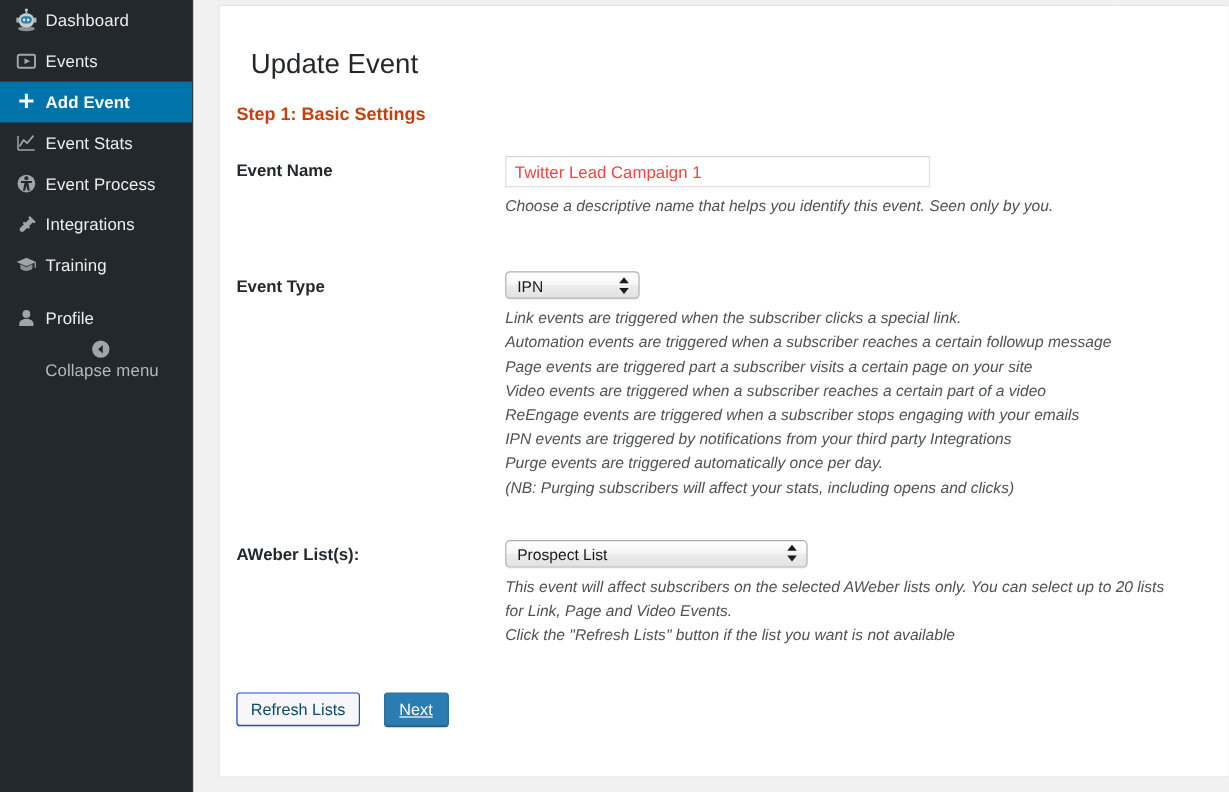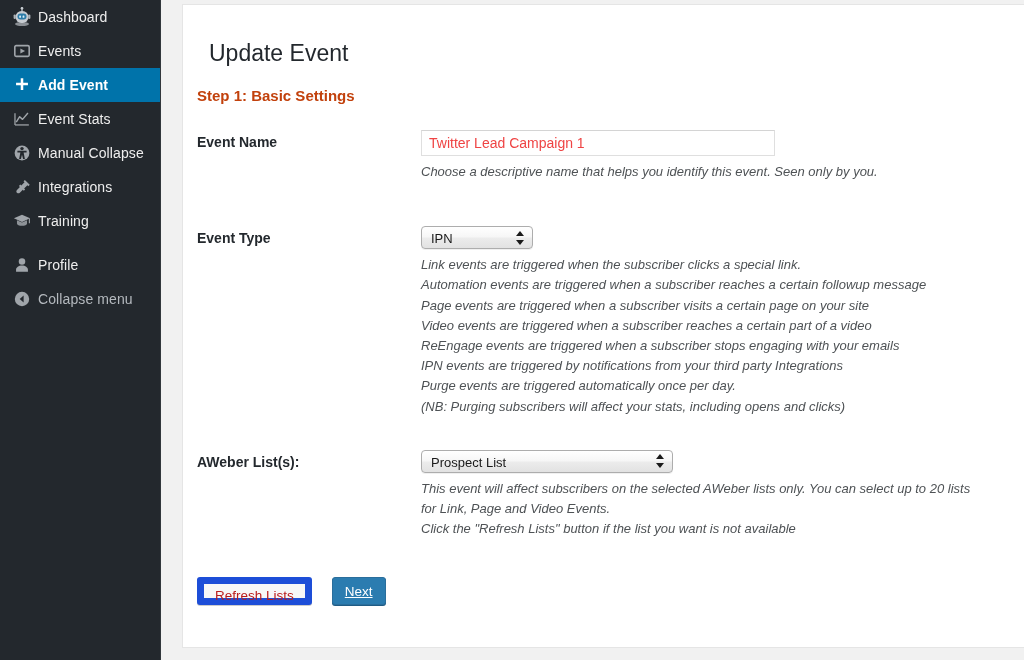--- a/index.html
+++ b/index.html
@@ -56,21 +56,21 @@
   .menu-item.active::after {
     content: "";
     position: absolute;
     right: -8px; top: 50%;
     margin-top: -8px;
     border-style: solid;
     border-width: 8px 0 8px 8px;
     border-color: transparent transparent transparent #0073aa;
   }
   .menu-sep { height: 10px; }
-  .menu-item.muted { color: #b4b9be; }
+  .menu-item.muted { color: #b4b9be; flex-direction: column; }
   .menu-item.muted .mi-icon { color: #a0a5aa; }
 
   
   #sidebar-edge {
     position: absolute;
     left: 160px; top: 0;
     width: 1px; height: 660px;
     background: #32373c;
   }
 
@@ -199,23 +199,23 @@
     padding-left: 0;
   }
   button {
     font-family: "Liberation Sans", sans-serif;
     cursor: pointer;
   }
   .btn-secondary {
     height: 28px;
     padding: 4px 11px;
     font-size: 13.5px;
-    color: #b91c1c;
+    color: #0c4a6e;
     background: #f7f7f7;
-    border: 7px solid #1d4ed8;
+    border: 1px solid #1d4ed8;
     border-radius: 3px;
     box-shadow: 0 1px 0 #cccccc;
   }
   .btn-primary {
     height: 28px;
     padding: 0 12px;
     margin-left: 20px;
     font-size: 13.5px;
     color: #ffffff;
     background: #2b7cb0;
@@ -278,21 +278,21 @@
           <span class="mi-label">Event Stats</span>
         </div>
         <div class="menu-item">
           <span class="mi-icon">
             <svg width="18" height="18" viewBox="0 0 20 20" fill="currentColor" aria-hidden="true">
               <circle cx="10" cy="10" r="8.2" fill="currentColor"></circle>
               <circle cx="10" cy="5.1" r="1.9" fill="#23282d"></circle>
               <path d="M4.9 7.6h10.2v1.9h-3.3l1.4 7.1h-2.0L10 11.9 8.8 16.6h-2.0l1.4-7.1H4.9z" fill="#23282d"></path>
             </svg>
           </span>
-          <span class="mi-label">Manual Collapse</span>
+          <span class="mi-label">Event Process</span>
         </div>
         <div class="menu-item">
           <span class="mi-icon">
             <svg width="18" height="18" viewBox="0 0 20 20" fill="currentColor" aria-hidden="true">
               <path d="M13.2 2.2l-1.5 1.5 1.1 1.1-3.6 3.6-1.1-1.1-1.5 1.5 1.1 1.1-3.3 3.3c-.9.9-.9 2.3 0 3.2.9.9 2.3.9 3.2 0l3.3-3.3 1.1 1.1 1.5-1.5-1.1-1.1 3.6-3.6 1.1 1.1 1.5-1.5z"></path>
             </svg>
           </span>
           <span class="mi-label">Integrations</span>
         </div>
         <div class="menu-item">
@@ -352,21 +352,21 @@
             <div class="mac-select sel-event-type">
               <span class="ms-text">IPN</span>
               <span class="ms-arrows">
                 <span class="up"></span>
                   <span class="down"></span>
               </span>
             </div>
             <div class="hint hint-block" id="event-type-hints">
                 <span class="hint-line">Link events are triggered when the subscriber clicks a special link.</span>
                 <span class="hint-line">Automation events are triggered when a subscriber reaches a certain followup message</span>
-                <span class="hint-line">Page events are triggered when a subscriber visits a certain page on your site</span>
+                <span class="hint-line">Page events are triggered part a subscriber visits a certain page on your site</span>
                 <span class="hint-line">Video events are triggered when a subscriber reaches a certain part of a video</span>
                 <span class="hint-line">ReEngage events are triggered when a subscriber stops engaging with your emails</span>
                 <span class="hint-line">IPN events are triggered by notifications from your third party Integrations</span>
                 <span class="hint-line">Purge events are triggered automatically once per day.</span>
                 <span class="hint-line">(NB: Purging subscribers will affect your stats, including opens and clicks)</span>
               </div>
           </div>
         </div>
 
         <div class="row" style="margin-top:33px;">

